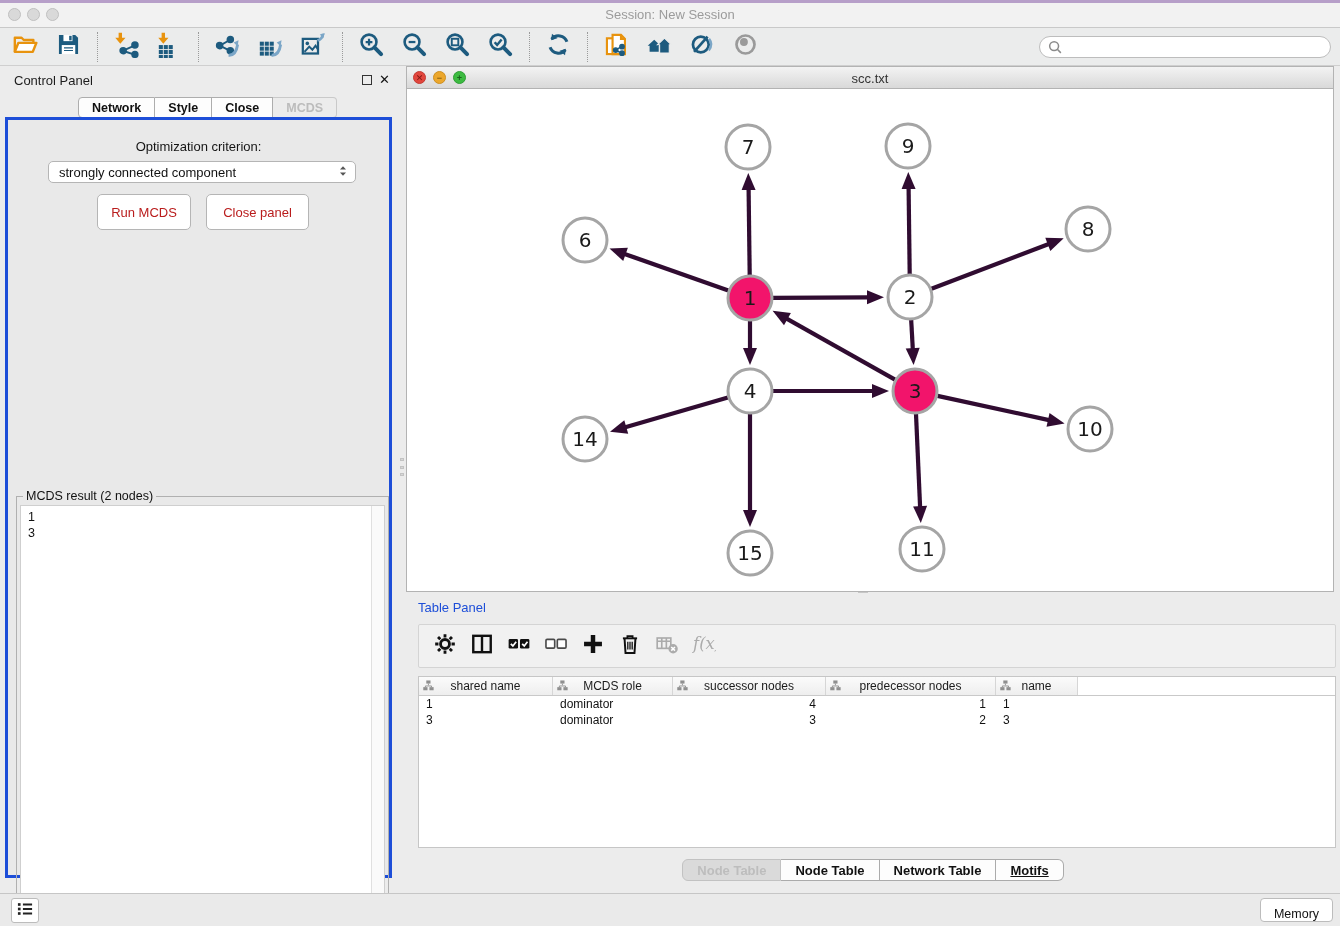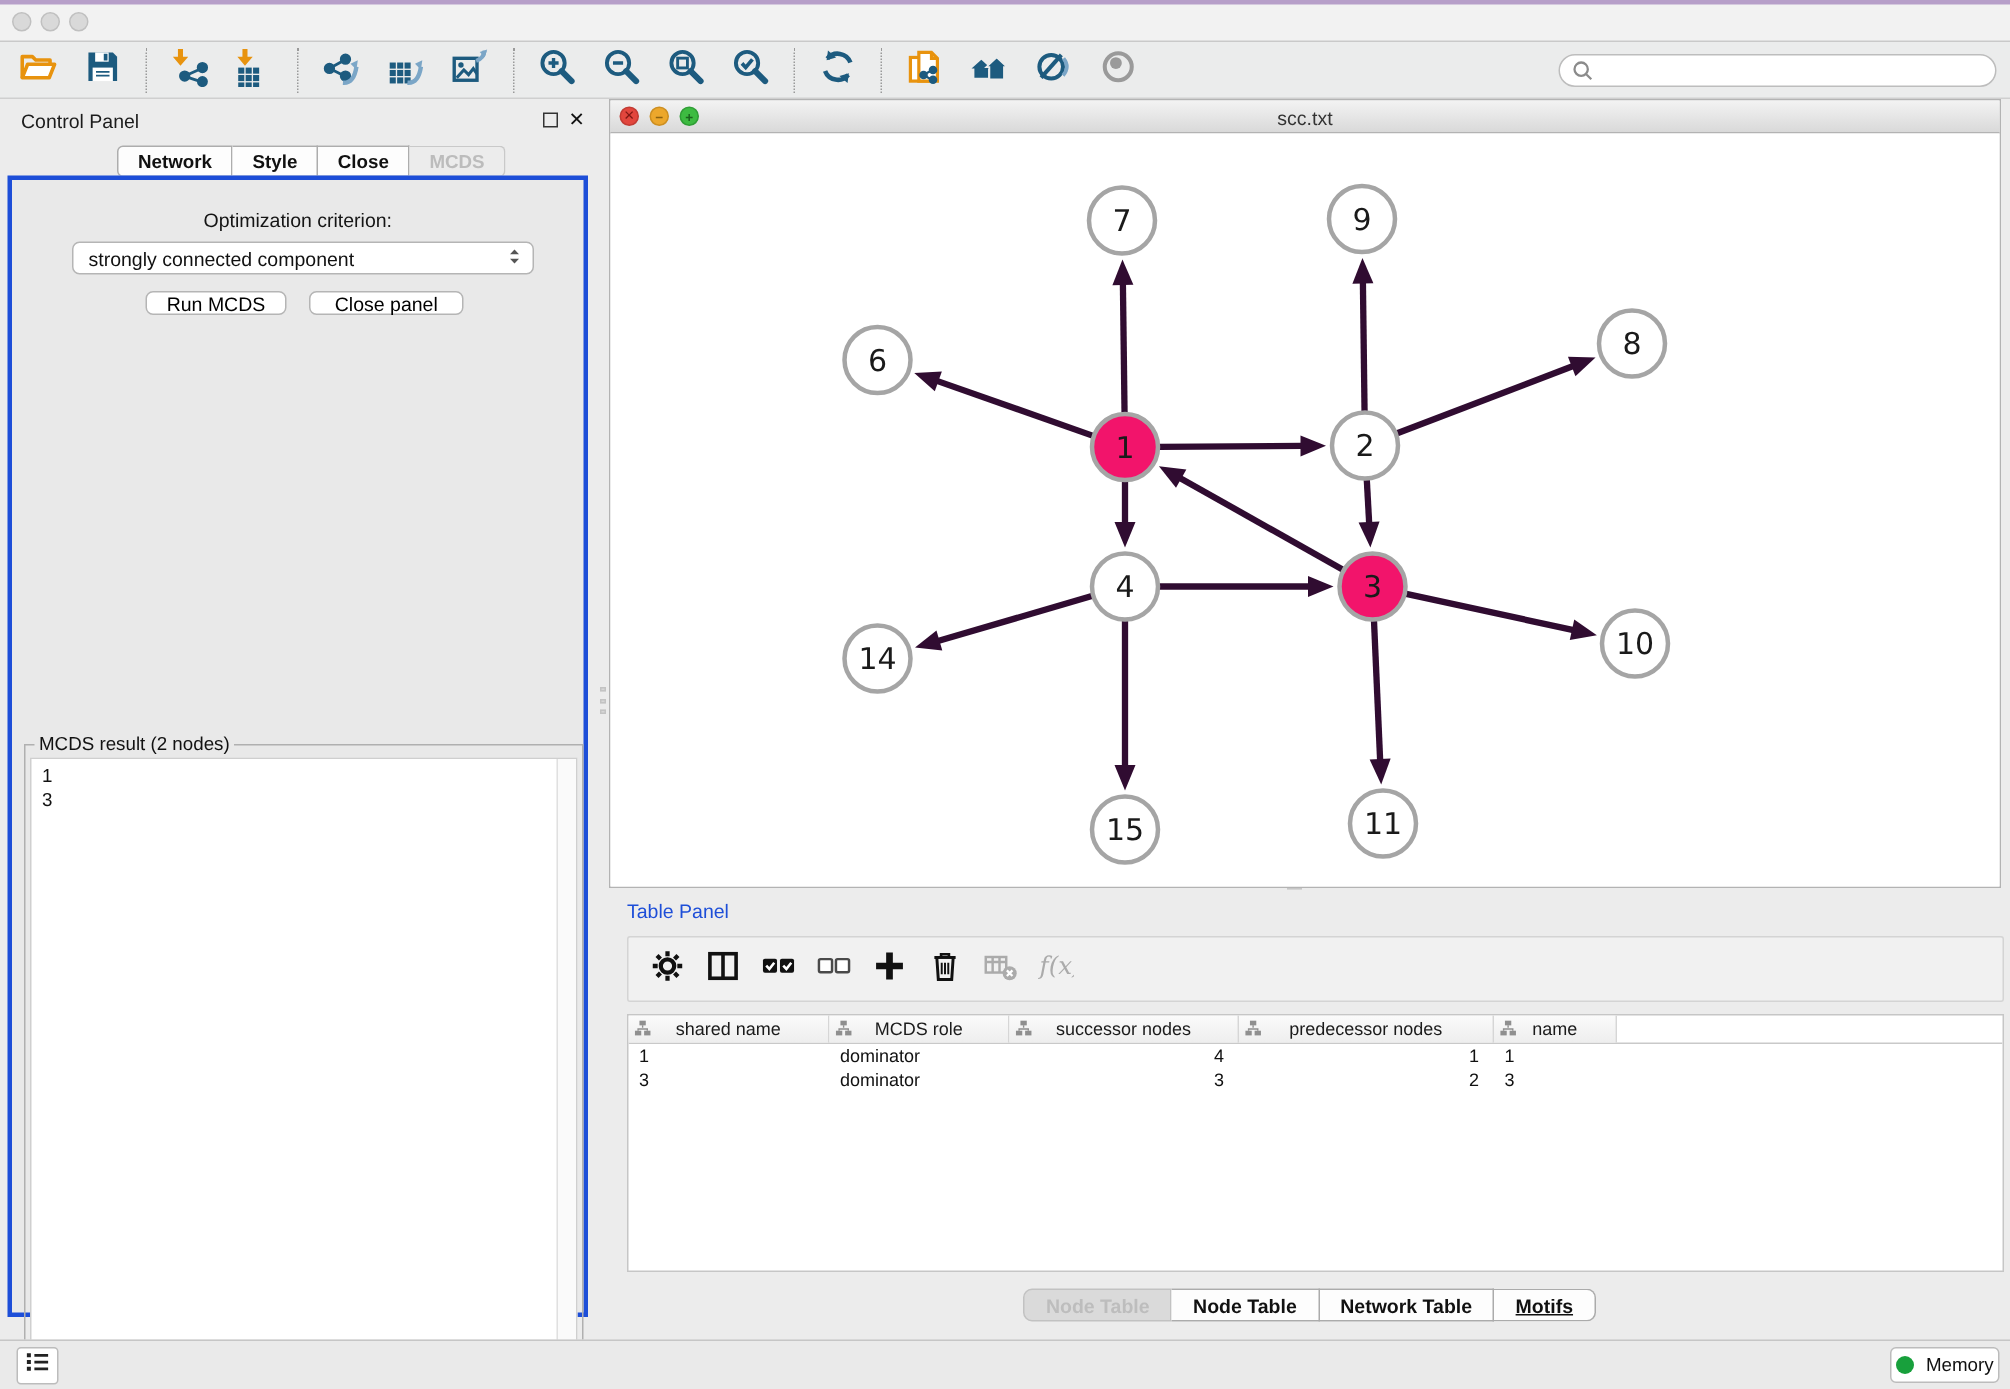--- a/index.html
+++ b/index.html
@@ -30,21 +30,21 @@
   .tab-row { display:flex; }
   .cp-tab { height:21px; padding:0 13px; display:flex; align-items:center; font-size:12.5px; font-weight:bold; background:#fdfdfd; border:1px solid #adadad; border-left:none; color:#111; }
   .cp-tab:first-child { border-left:1px solid #adadad; border-radius:4px 0 0 4px; }
   .cp-tab:last-child { border-radius:0 4px 4px 0; }
   .cp-tab.inactive-look { background:#ececec; color:#bcbcbc; border-color:#c9c9c9; }
   #cp-tabs { left:78px; top:31px; }
   #cp-pane { left:5px; top:51px; width:387px; height:761px; background:#e9e9e9; border:3px solid #1d4ed8; }
   #opt-label { left:0; right:0; top:19px; text-align:center; font-size:13px; color:#151515; }
   #criterion-select { left:40px; top:41px; width:308px; height:22px; background:#fff; border:1px solid #b5b5b5; border-radius:5px; display:flex; align-items:center; padding:0 6px 0 10px; font-size:13px; }
   #criterion-select .sel-text { flex:1; }
-  .push-btn { height:16px; background:#fff; border:1px solid #b5b5b5; border-radius:5px; font-size:13px; display:flex; align-items:center; justify-content:center; color:#000000; }
+  .push-btn { height:36px; background:#fff; border:1px solid #b5b5b5; border-radius:5px; font-size:13px; display:flex; align-items:center; justify-content:center; color:#b91c1c; }
   #run-btn { left:89px; top:74px; width:94px; }
   #closepanel-btn { left:198px; top:74px; width:103px; }
   #mcds-fieldset { left:8px; top:376px; width:373px; height:441px; border:1px solid #b0b0b0; }
   #mcds-legend { left:6px; top:-8px; background:#e9e9e9; padding:0 3px; font-size:12.5px; color:#111; }
   #mcds-result-box { left:3px; right:3px; top:8px; bottom:3px; background:#fff; border:1px solid #cfcfcf; }
   #mcds-scroll { right:0; top:0; bottom:0; width:13px; background:#fafafa; border-left:1px solid #e0e0e0; }
   .mcds-line { font-size:12.5px; line-height:16px; padding-left:7px; color:#111; }
   #mcds-lines { padding-top:3px; }
 
   
@@ -78,31 +78,32 @@
   .td.right { padding-right:10px; text-align:right; }
   #tp-tabs { left:0; right:0; top:265px; display:flex; justify-content:center; }
   .tp-tab { height:22px; padding:0 14px; display:flex; align-items:center; font-size:13px; font-weight:bold; background:#fdfdfd; border:1px solid #ababab; border-left:none; color:#111; }
   .tp-tab:first-child { border-left:1px solid #ababab; border-radius:6px 0 0 6px; }
   .tp-tab:last-child { border-radius:0 6px 6px 0;text-decoration:underline; }
   .tp-tab.selected-gray { background:#dadada; color:#bdbdbd; border-color:#c2c2c2; }
 
   
   #status-bar { left:0; top:893px; width:1340px; height:33px; background:#eaeaea; border-top:1px solid #c6c6c6; }
   #list-btn { left:11px; top:4px; width:28px; height:25px; background:#fff; border:1px solid #bcbcbc; border-radius:3px; display:flex; align-items:center; justify-content:center; }
-  #memory-btn { left:1260px; top:4px; width:73px; height:24px; background:#fff; border:1px solid #bcbcbc; border-radius:4px; display:flex; align-items:center; justify-content:center; gap:8px; font-size:12.5px; color:#111; }
+  #memory-btn { left:1260px; top:4px; width:73px; height:24px; background:#fff; border:1px solid #bcbcbc; border-radius:4px; display:flex; align-items:center; justify-content:center; gap:8px; font-size:12.5px; color:#111;flex-direction:column; }
   #memory-dot { width:12px; height:12px; border-radius:50%; }
 </style>
 </head>
 <body>
 
 <div id="titlebar" class="abs">
   <div id="titlebar-accent" class="abs"></div>
   <div class="tl-gray abs" style="left:8px"></div>
   <div class="tl-gray abs" style="left:27px"></div>
   <div class="tl-gray abs" style="left:46px"></div>
+  <div id="win-title" class="abs">Session: New Session</div>
 </div>
 
 <div id="main-toolbar" class="abs">
   <div id="toolbar-icons" style="display:flex;align-items:center;">
       <div class="tb-btn">
         <span><svg viewBox="0 0 24 24" width="27" height="27">
             <path d="M2.5 18.5 V6 h6 l2 2 h8.5 v2.3" fill="none" stroke="#e8930e" stroke-width="2.1" stroke-linejoin="round"></path>
             <path d="M2.5 18.5 l3.2-8 h16 l-3.2 8 z" fill="#fff" stroke="#e8930e" stroke-width="2.1" stroke-linejoin="round"></path>
           </svg></span>
       </div>

